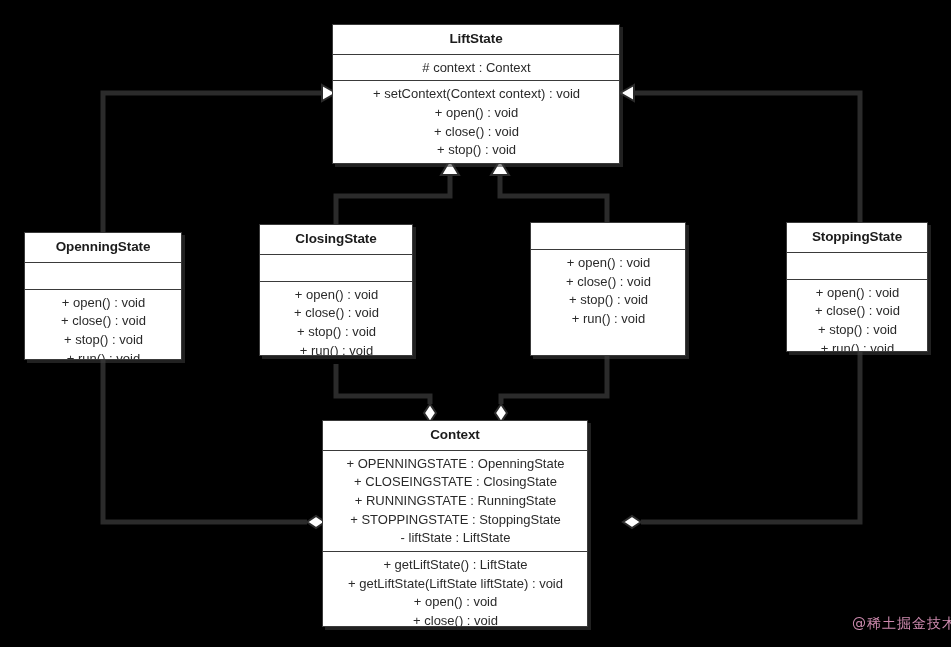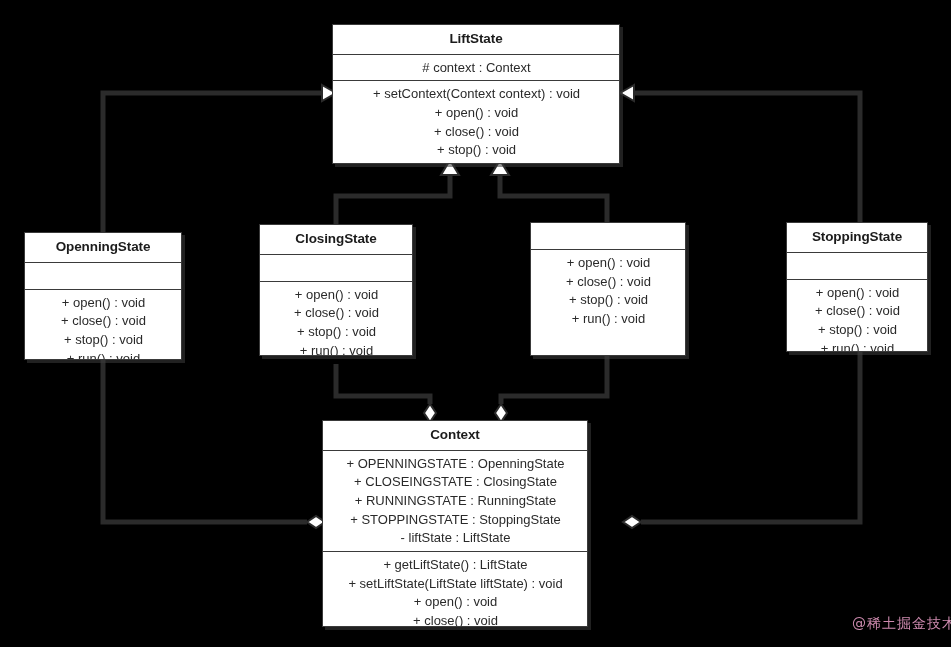--- a/index.html
+++ b/index.html
@@ -193,21 +193,21 @@
     <div class="uml-title">Context</div>
     <div class="uml-attrs">
       <div class="uml-row">+ OPENNINGSTATE : OpenningState</div>
       <div class="uml-row">+ CLOSEINGSTATE : ClosingState</div>
       <div class="uml-row">+ RUNNINGSTATE : RunningState</div>
       <div class="uml-row">+ STOPPINGSTATE : StoppingState</div>
       <div class="uml-row">- liftState : LiftState</div>
     </div>
     <div class="uml-ops">
       <div class="uml-row">+ getLiftState() : LiftState</div>
-      <div class="uml-row">+ setLiftState(LiftState liftState) : void</div>
+      <div class="uml-row">+ getLiftState(LiftState liftState) : void</div>
       <div class="uml-row">+ open() : void</div>
       <div class="uml-row">+ close() : void</div>
 
     </div>
   </div>
 
   <div class="watermark">@稀土掘金技术社区</div>
 
 </div>
 

